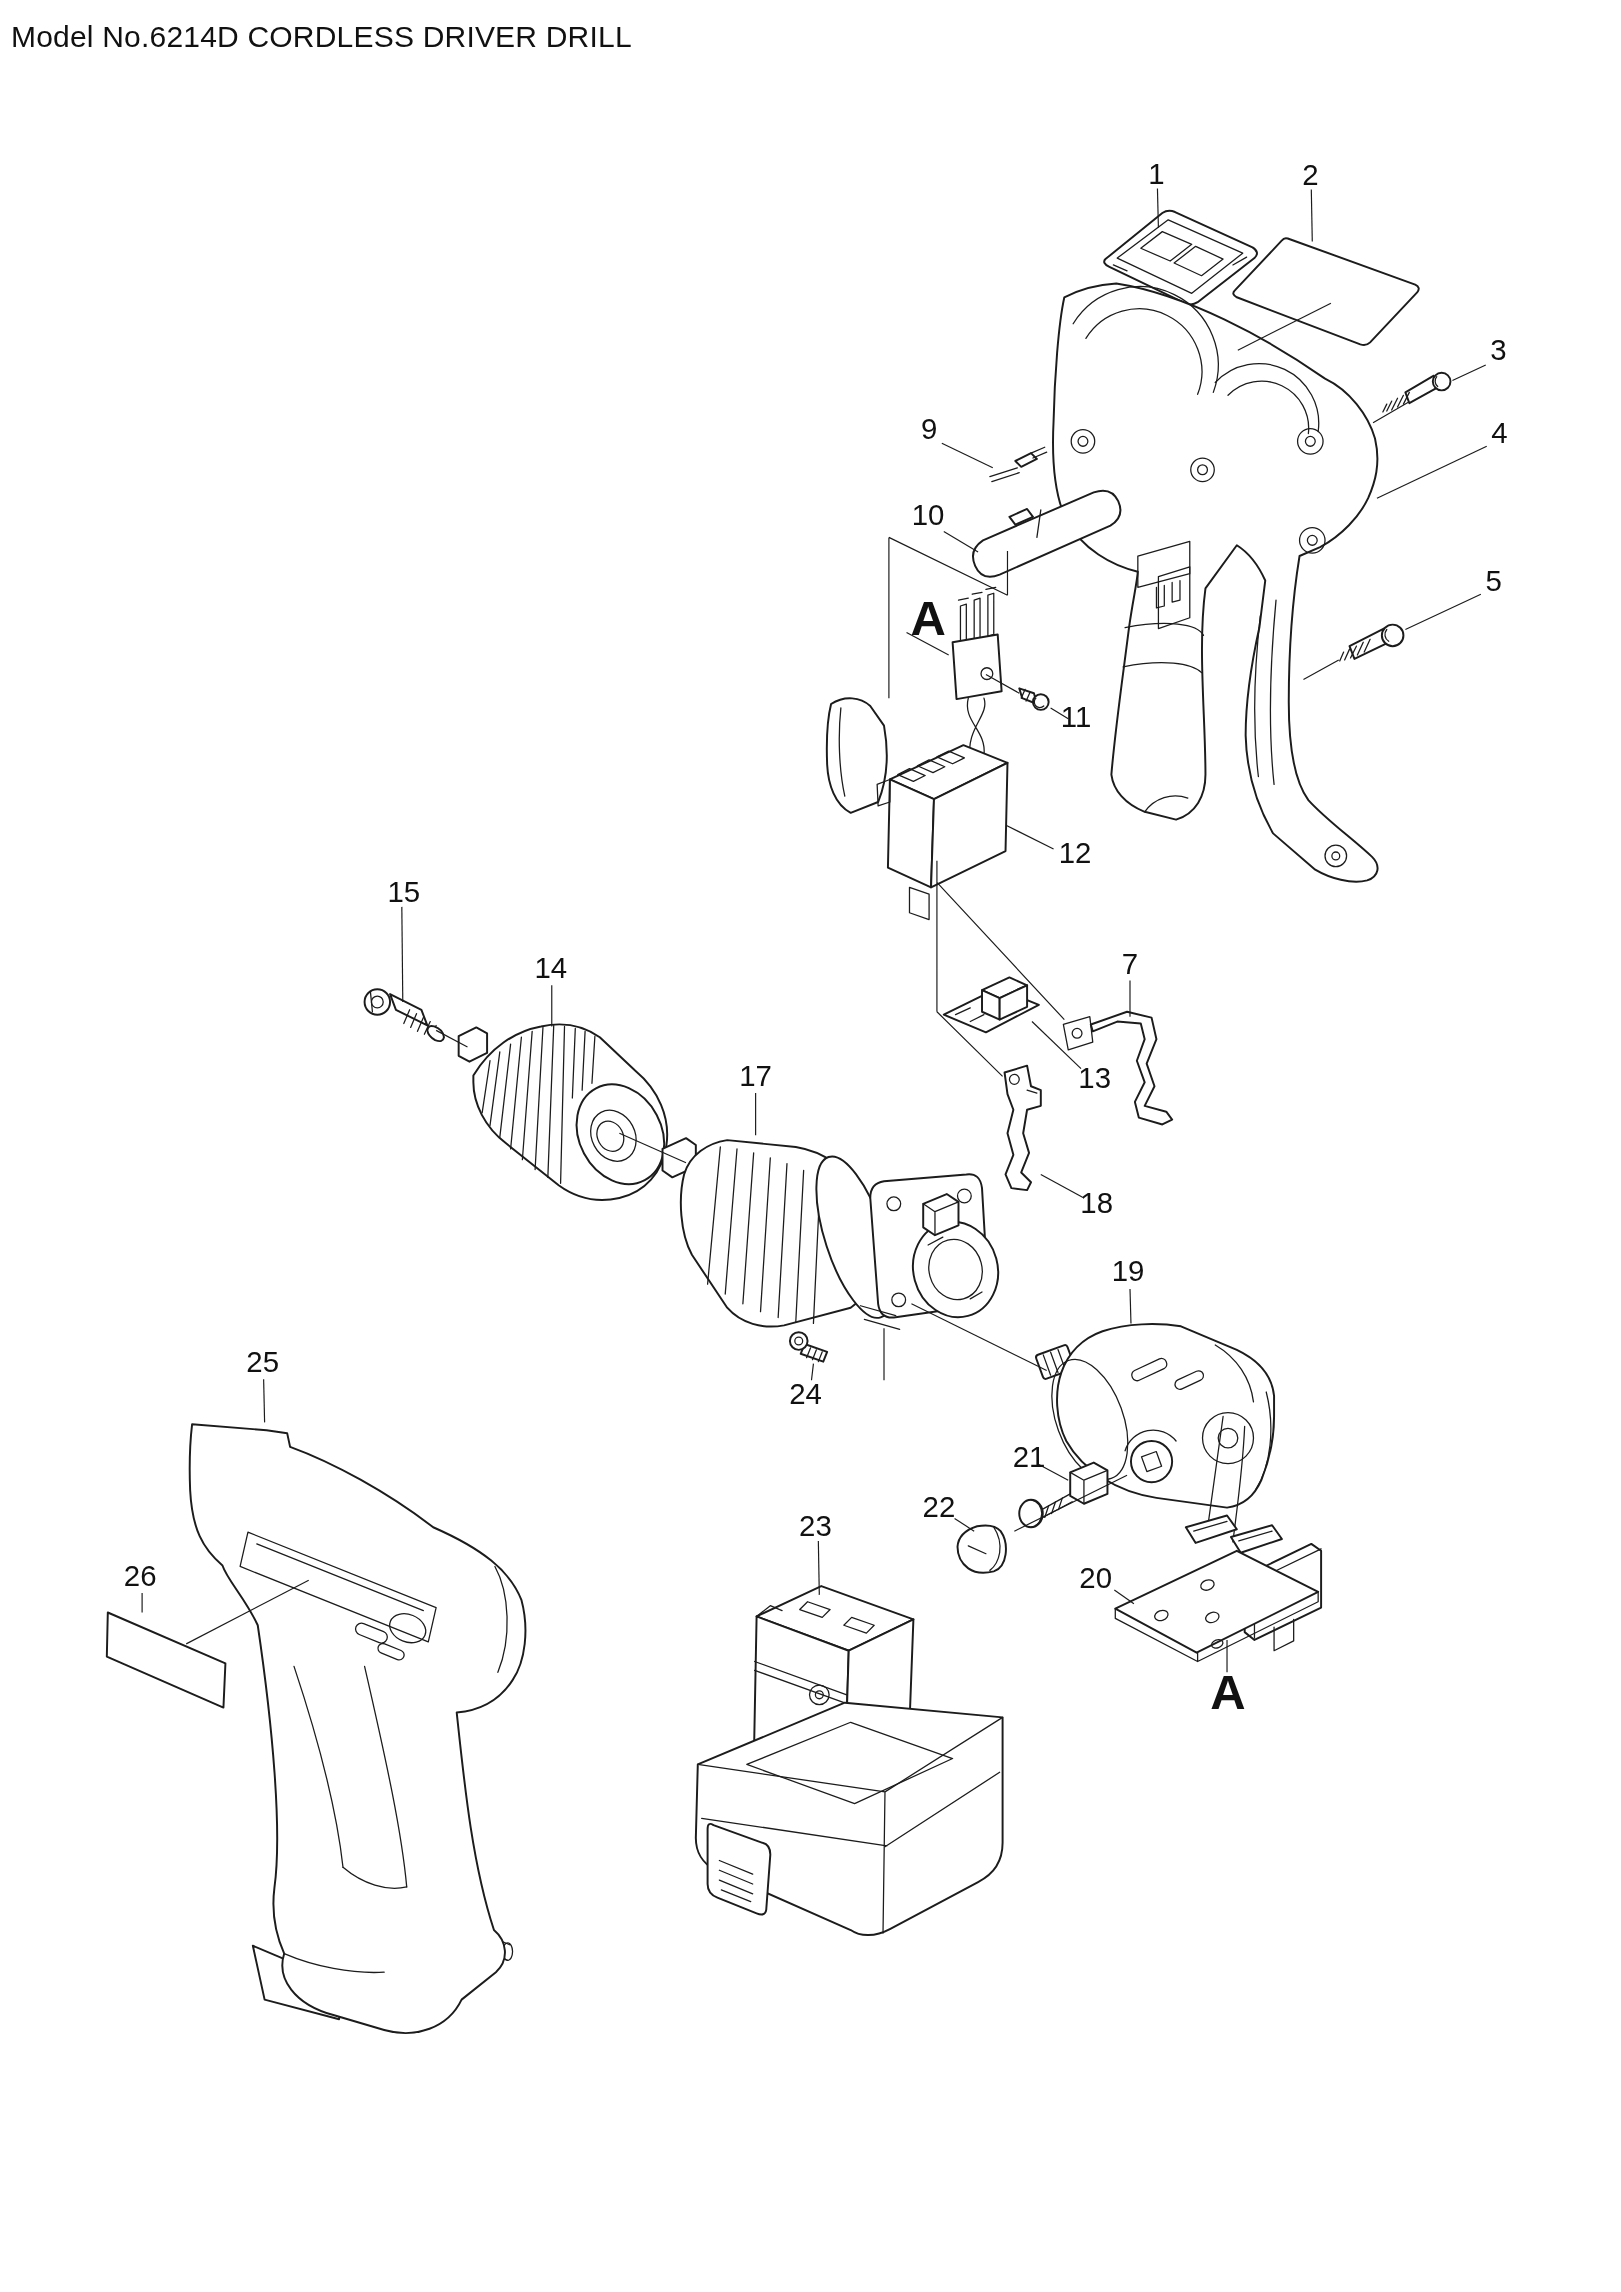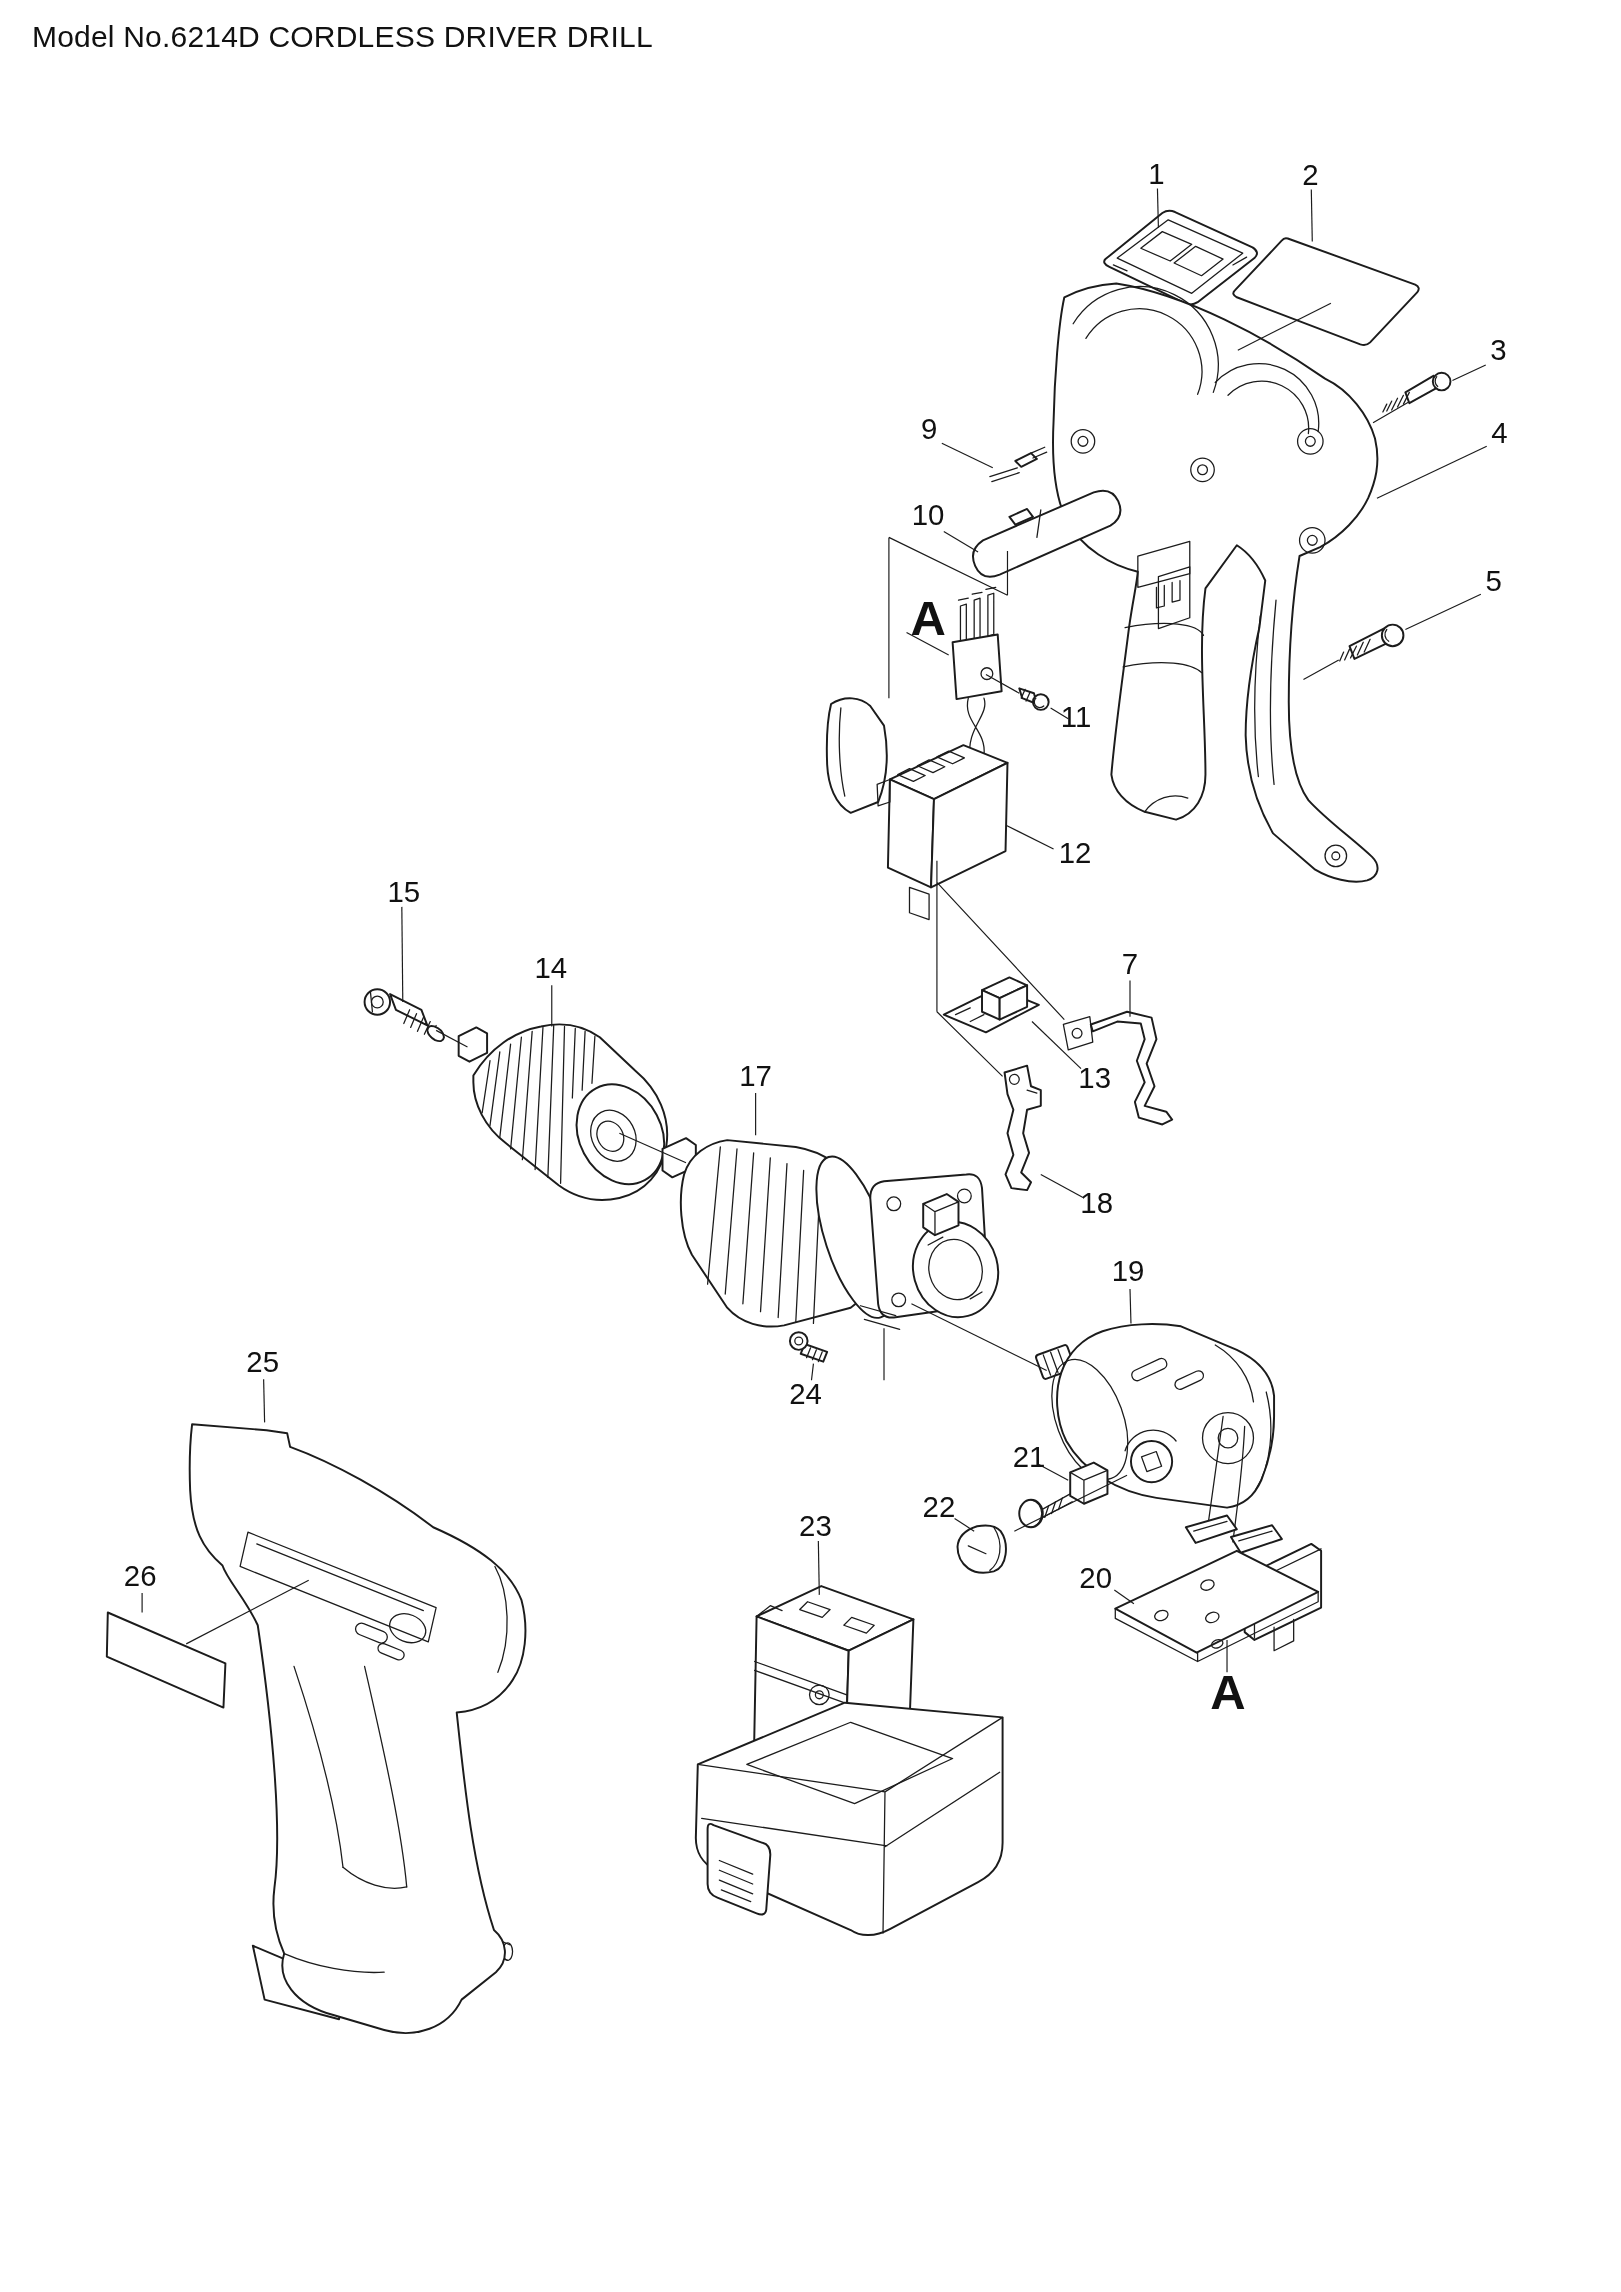--- a/index.html
+++ b/index.html
@@ -1,18 +1,18 @@
 <!DOCTYPE html>
 <html><head>
 <meta charset="utf-8">
 <style>
   html,body{margin:0;padding:0;background:#fff;}
   .page{position:relative;width:1621px;height:2293px;background:#fff;overflow:hidden;
         font-family:"Liberation Sans", sans-serif;}
-  .title{position:absolute;left:32px;top:19.6px;font-size:30px;color:#111;
+  .title{position:absolute;left:11px;top:19.6px;font-size:30px;color:#111;
          letter-spacing:0.2px;white-space:nowrap;}
   svg{position:absolute;left:0;top:0;}
   svg text{font-family:"Liberation Sans", sans-serif;font-size:30px;fill:#111;}
   svg text.marker{font-size:50px;font-weight:bold;}
   .outline{stroke:#1c1c1c;stroke-width:2;fill:#fff;stroke-linejoin:round;stroke-linecap:round;}
   .detail{stroke:#1c1c1c;stroke-width:1.3;fill:none;stroke-linejoin:round;stroke-linecap:round;}
   .leader{stroke:#1c1c1c;stroke-width:1.2;fill:none;}
 </style>
 </head>
 <body>

